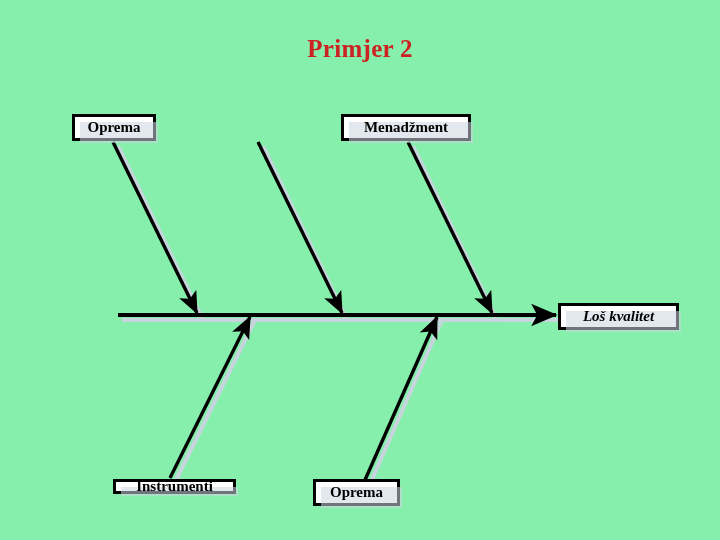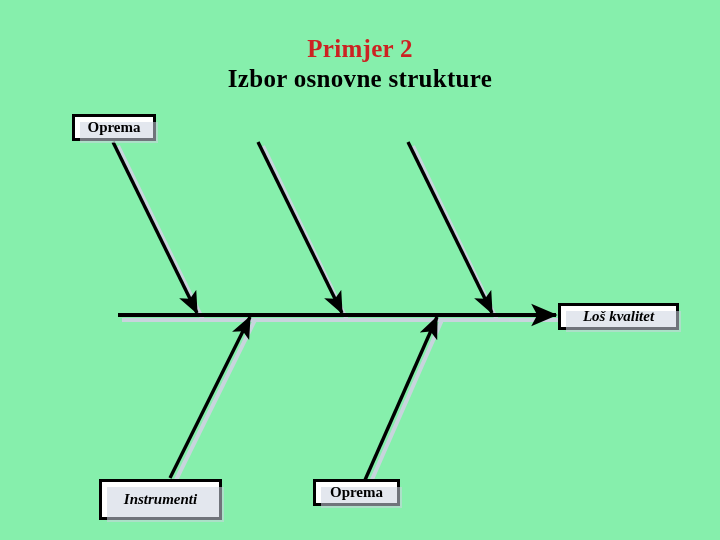--- a/index.html
+++ b/index.html
@@ -77,21 +77,20 @@
     z-index: 2;
   }
 </style>
 </head>
 <body>
 
 <div id="stage">
 
   <div class="title-block">
     <span class="title-line-1">Primjer 2</span>
-    <span class="title-line-2">Izbor osnovne strukture</span>
   </div>
 
   <svg id="skeleton" viewBox="0 0 720 540">
     <defs>
       <marker id="arrow-black" markerWidth="8" markerHeight="8" refX="6.2" refY="3" orient="auto" markerUnits="strokeWidth">
         <path d="M0,0.2 L6.6,3 L0,5.8 L1.5,3 Z" fill="#000000"></path>
       </marker>
     </defs>
 
     <g stroke="#ccd3e0" stroke-width="4" fill="none" opacity="0.95">
@@ -111,22 +110,25 @@
 
     <line x1="170" y1="478" x2="250" y2="317" stroke="#000000" stroke-width="3.4" marker-end="url(#arrow-black)"></line>
     <line x1="365" y1="480" x2="437" y2="317" stroke="#000000" stroke-width="3.4" marker-end="url(#arrow-black)"></line>
   </svg>
 
   <div class="node-box" style="left:72px; top:114px; width:84px; height:27px;">
     <span>Oprema</span>
   </div>
 
 
+  <div class="node-box" style="left:341px; top:114px; width:130px; height:27px;">
+    <span>Menadžment</span>
+  </div>
 
-  <div class="node-box" style="left:99px; top:479px; width:123px; height:41px;font-style:italic;">
+  <div class="node-box" style="left:113px; top:479px; width:123px; height:15px;">
     <span>Instrumenti</span>
   </div>
 
   <div class="node-box" style="left:313px; top:479px; width:87px; height:27px;align-items:center;">
     <span>Oprema</span>
   </div>
 
   <div class="node-box" style="left:558px; top:303px; width:121px; height:27px;font-style:italic;">
     <span>Loš kvalitet</span>
   </div>

